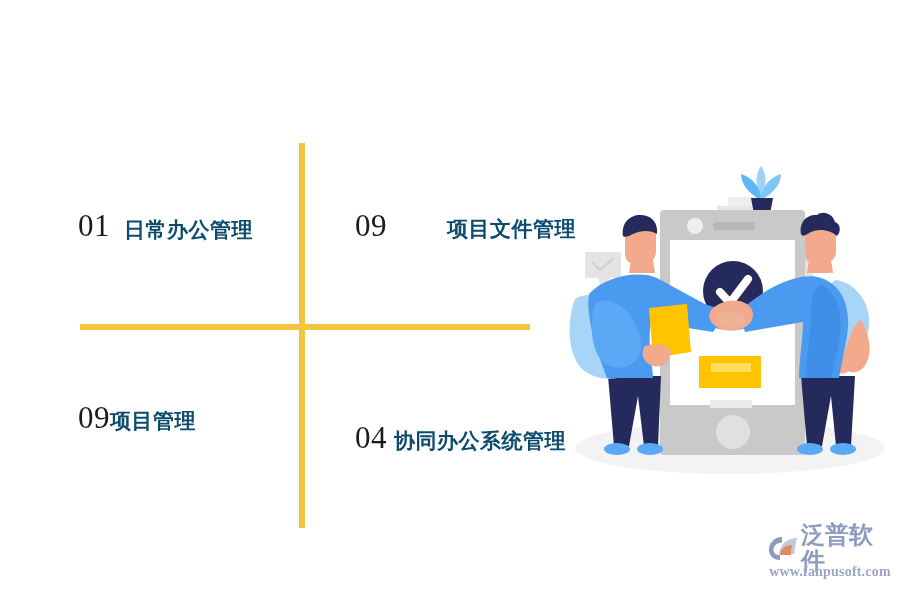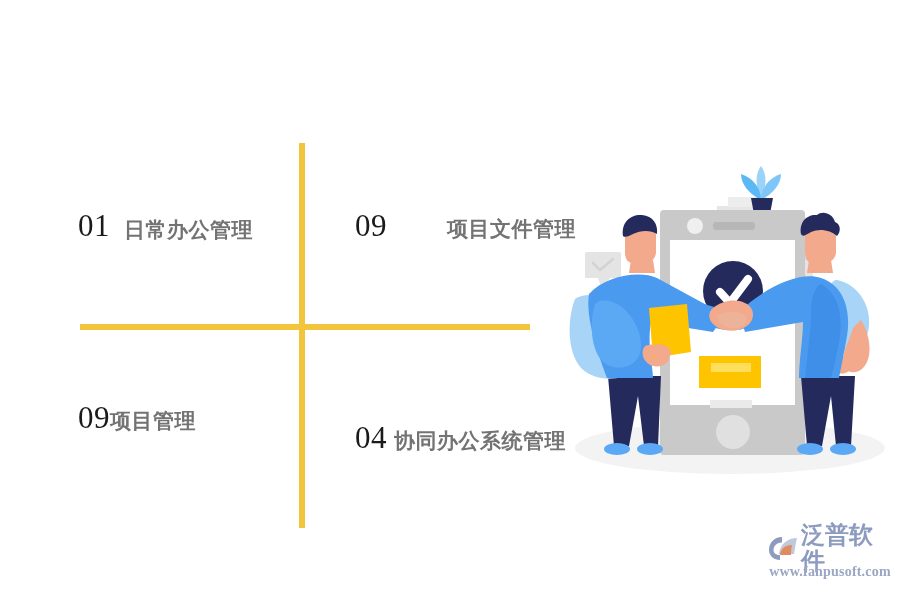--- a/index.html
+++ b/index.html
@@ -52,21 +52,21 @@
     font-family: "Liberation Serif", "DejaVu Serif", serif;
     font-size: 31px;
     font-weight: 400;
     color: #1a1a1a;
     letter-spacing: 0.5px;
   }
   .item .label {
     font-family: "DejaVu Sans", "Liberation Sans", sans-serif;
     font-size: 21px;
     font-weight: 700;
-    color: #737373;
+    color: #0c4a6e;
     letter-spacing: 0.5px;
   }
 
   #item-01 { left: 78px;  top: 208px; align-items: flex-end; }
   #item-01 .label { margin-left: 14px; }
 
   #item-02 { left: 78px;  top: 400px; }
   #item-02 .label { }
 
   #item-03 { left: 355px; top: 208px; }

